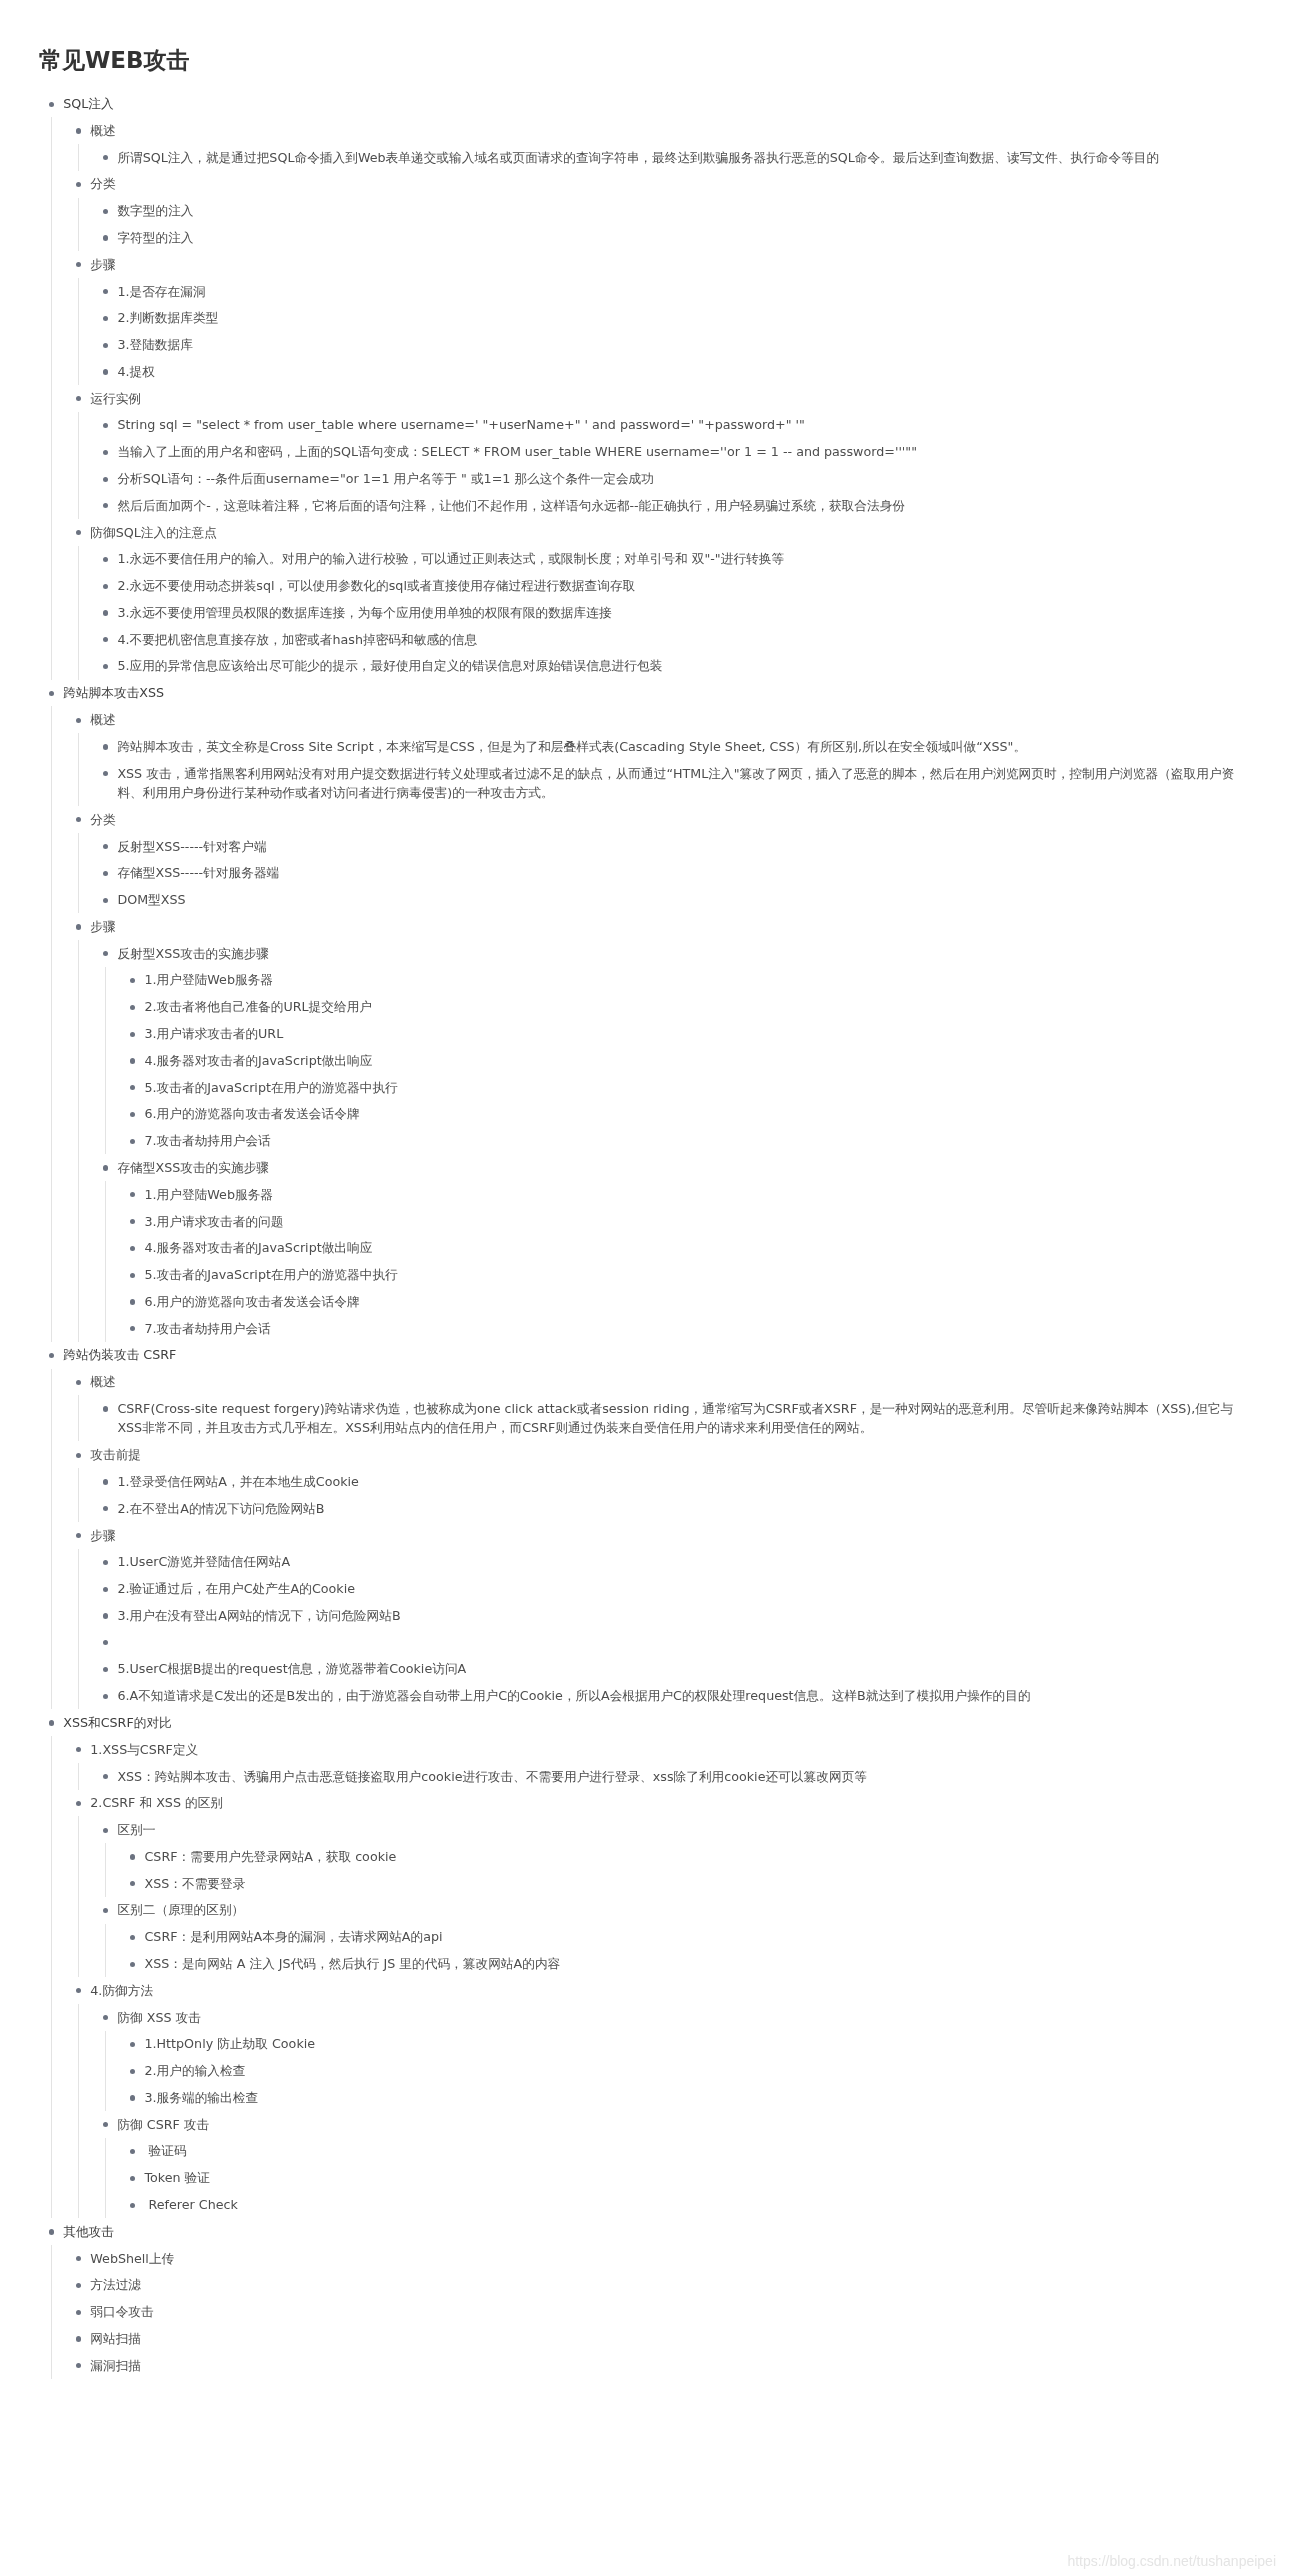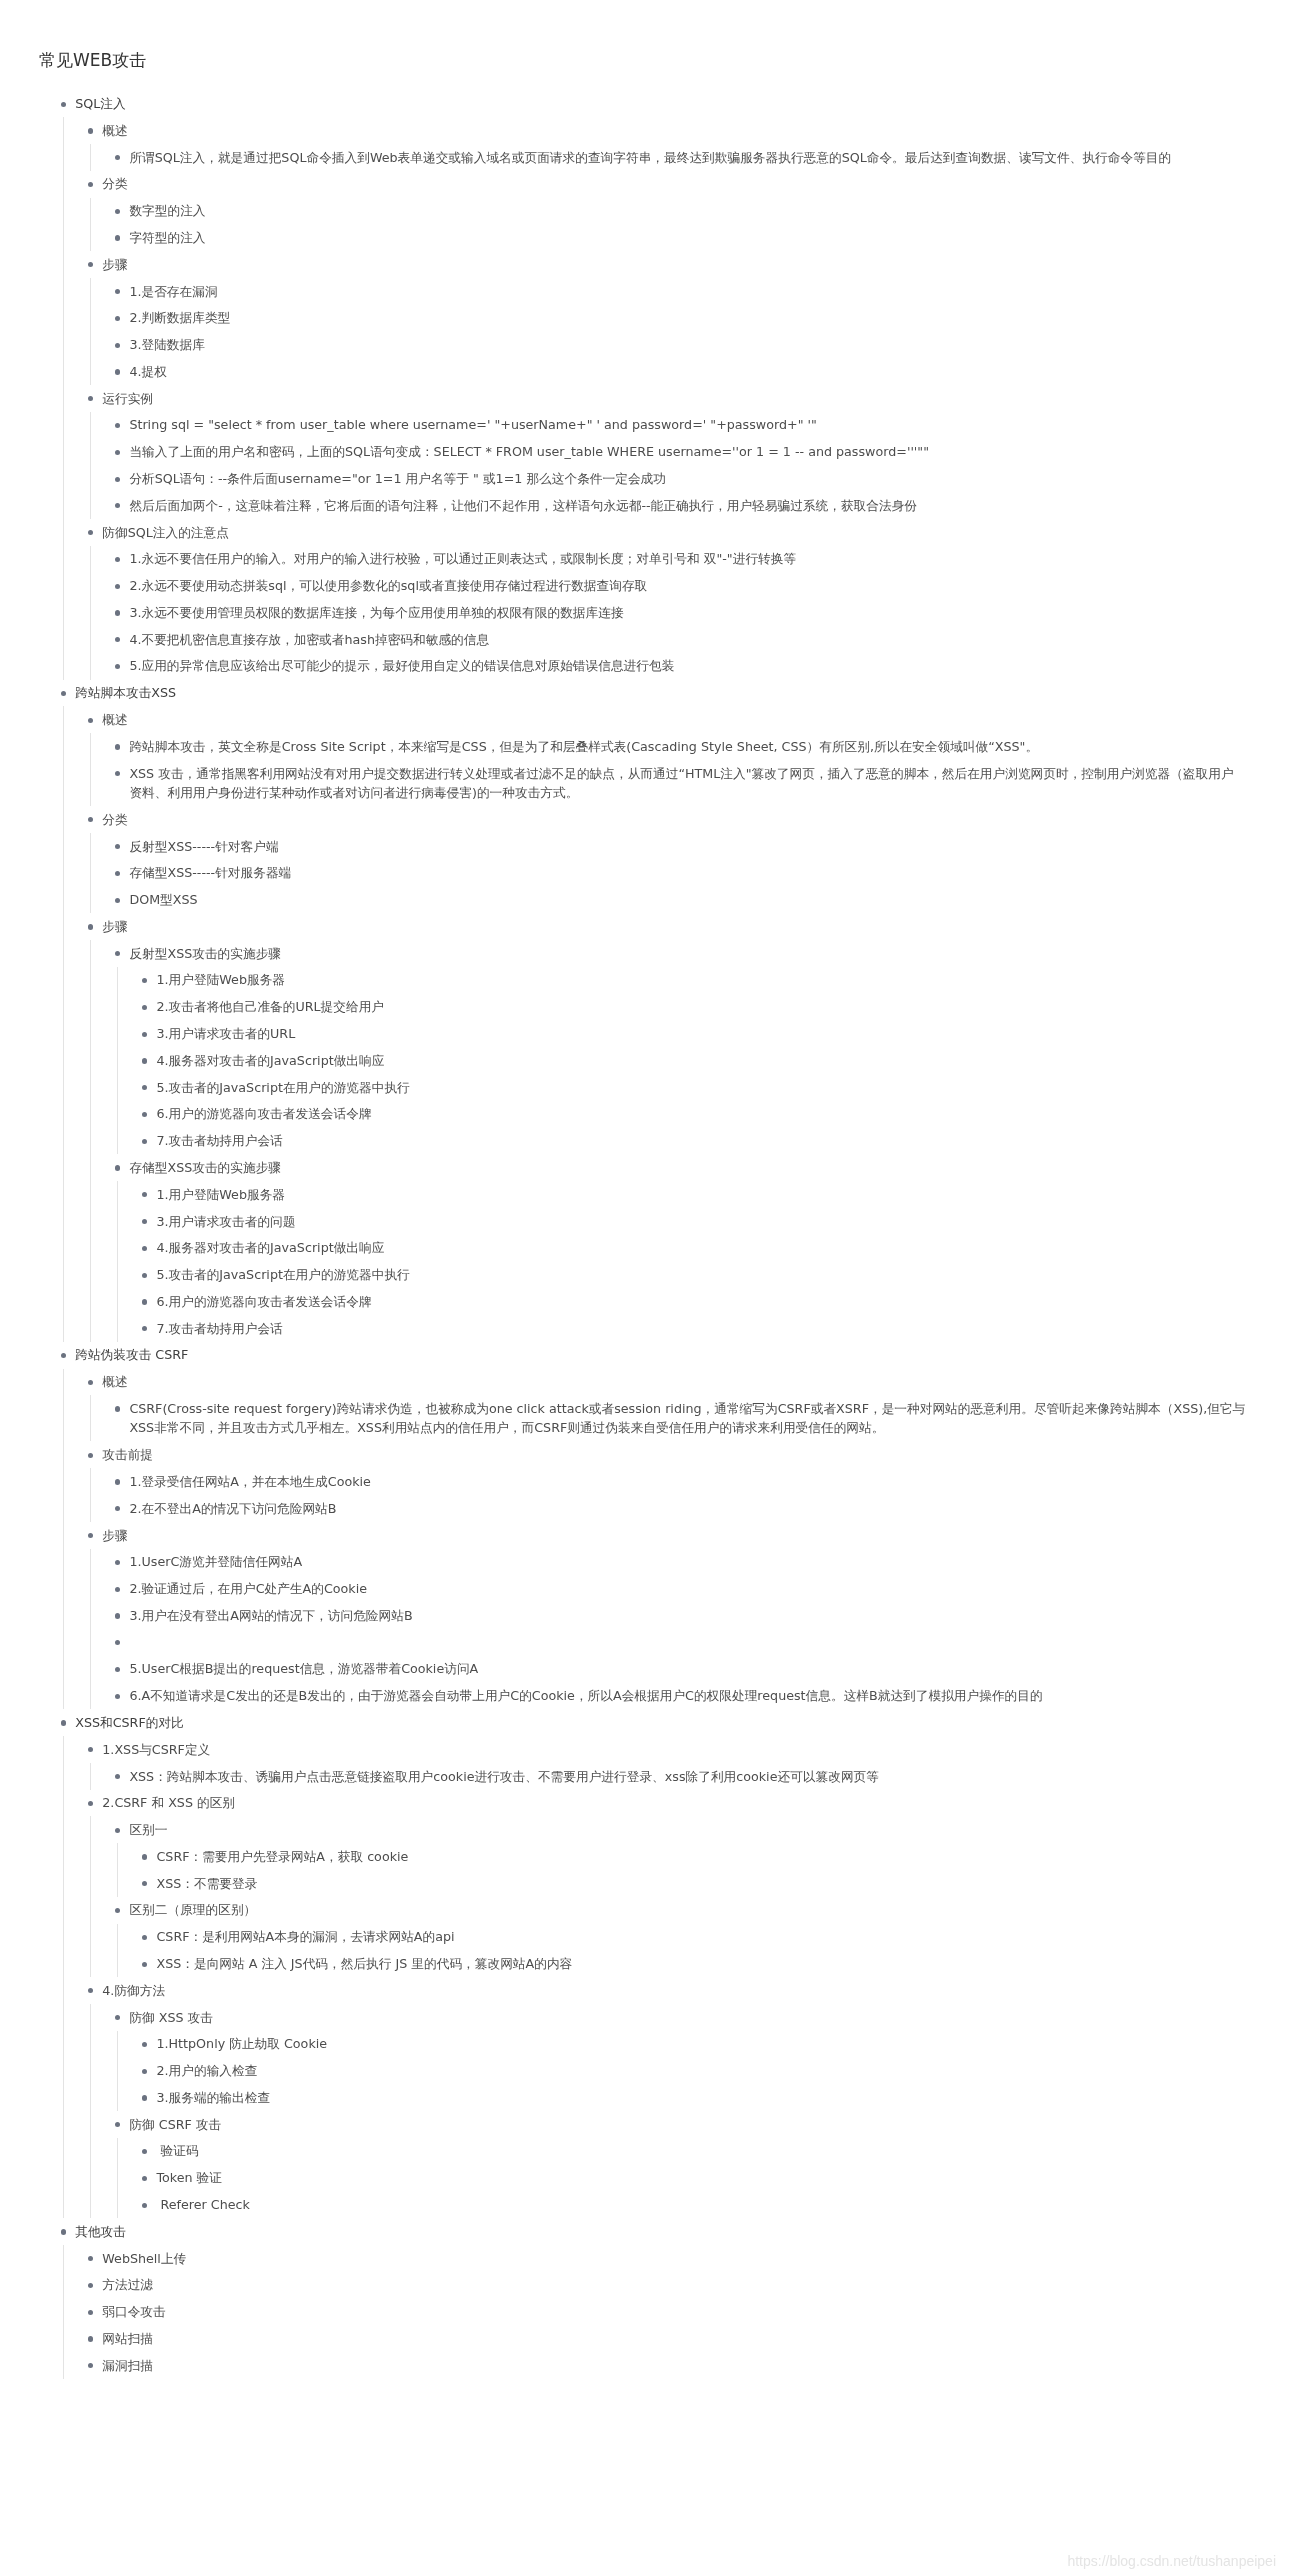--- a/index.html
+++ b/index.html
@@ -7,26 +7,26 @@
       width: 1291px;
       min-height: 2576px;
       position: relative;
       font-family: "DejaVu Sans", "Liberation Sans", sans-serif;
       color: #4d4d4d;
       font-size: 12.7px;
     }
     .page { padding: 46px 30px 0 39px; width: 1223px; box-sizing: content-box; }
     h1.title {
       margin: 0 0 16.4px 0;
-      font-size: 17px;
-      font-weight: normal;
+      font-size: 23px;
+      font-weight: bold;
       color: #333333;
       line-height: 28px;
     }
-    ul.tree { list-style: none; margin: 16px; padding: 0; }
+    ul.tree { list-style: none; margin: 4px; padding: 0; }
     ul.tree ul {
       list-style: none;
       margin: 0 0 0 7.5px;
       padding: 0 0 0 18.6px;
       border-left: 0.7px solid #e3e3e3;
     }
     li.node { margin: 0; padding: 0; }
     .row {
       display: flex;
       align-items: flex-start;

